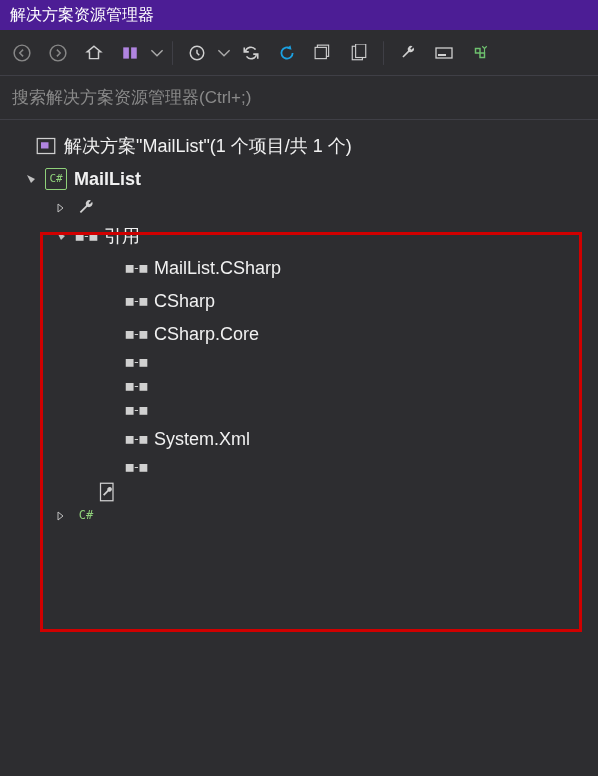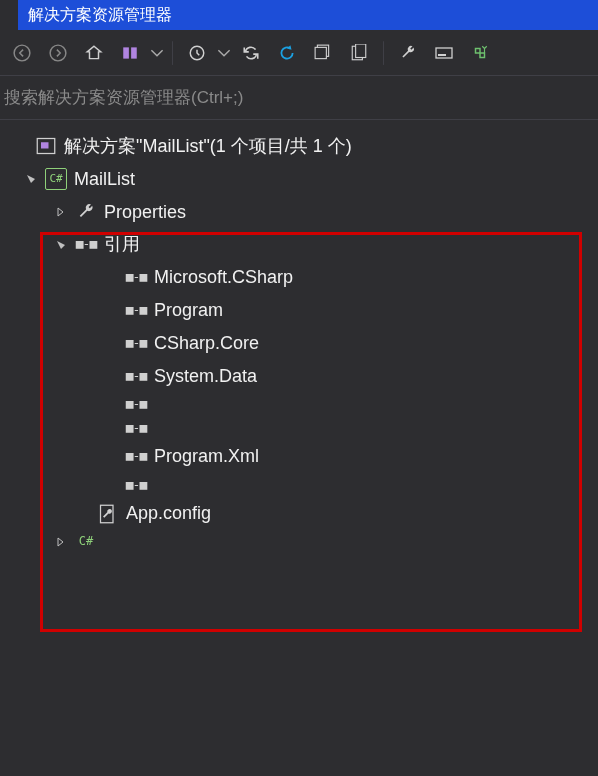--- a/index.html
+++ b/index.html
@@ -5,47 +5,46 @@
 * { box-sizing: border-box; margin: 0; padding: 0; }
 body {
   width: 598px; height: 776px;
   background: #2d2d30;
   font-family: "Microsoft YaHei", "Segoe UI", sans-serif;
   color: #f1f1f1;
   overflow: hidden;
   font-size: 14px;
 }
 .titlebar {
-  background: #1d4ed8;
+  background: #4c1d95;
   height: 30px;
   display: flex; align-items: center;
   padding: 0 10px;
   color: #fff;
   font-size: 16px;
-  margin-left: 18px;
 }
 .toolbar {
   height: 46px;
   display: flex; align-items: center;
   padding: 0 6px;
   gap: 4px;
   border-bottom: 1px solid #3f3f46;
 }
 .tbtn {
   width: 32px; height: 32px;
   display: flex; align-items: center; justify-content: center;
   color: #c0c0c0;
   border-radius: 2px;
 }
 .tbtn.sep { width: 1px; height: 24px; background: #3f3f46; margin: 0 4px; }
 .tbtn svg { width: 18px; height: 18px; }
 .search {
   height: 44px;
   display: flex; align-items: center;
-  padding: 0 4px;
+  padding: 0 12px;
   color: #8a8a8a;
   font-size: 17px;
   border-bottom: 1px solid #3f3f46;
 }
 .tree {
   padding: 10px 6px;
   font-size: 18px;
   line-height: 1.6;
 }
 .node {
@@ -61,21 +60,21 @@
   flex-shrink: 0;
 }
 .twisty svg { width: 10px; height: 10px; fill: #c0c0c0; }
 .twisty.none { visibility: hidden; }
 .nicon {
   width: 20px; height: 20px;
   display: inline-flex; align-items: center; justify-content: center;
   flex-shrink: 0;
 }
 .label { color: #f1f1f1; }
-.label.bold { font-weight: 400; text-align: center; }
+.label.bold { font-weight: 700; text-align: center; }
 .highlight-box {
   position: absolute;
   border: 3px solid #d00000;
   pointer-events: none;
 }
 .tree-wrap { position: relative; }
 .refglyph {
   font-family: monospace; font-size: 13px; letter-spacing: -1px;
   color: #d0d0d0;
 }
@@ -218,21 +217,20 @@
     <span class="twisty">
           <svg viewBox="0 0 10 10">
             <path d="M2 1l5 4-5 4z" fill="none" stroke="#c0c0c0"></path>
           </svg>
         </span>
     <span class="nicon wrench-ico">
           <svg viewBox="0 0 16 16">
             <path d="M13 3a3 3 0 0 1-4 4L4 12l-1-1 5-5a3 3 0 0 1 4-4l-2 2 1 1 2-2z"></path>
           </svg>
         </span>
-    <span class="label">Properties</span>
   </div>
 
   <div class="node">
     <span class="indent" style="width:40px"></span>
     <span class="twisty">
           <svg viewBox="0 0 10 10">
             <path d="M1 1l8 4-4 4z"></path>
           </svg>
         </span>
     <span class="nicon">
@@ -241,86 +239,84 @@
     <span class="label">引用</span>
   </div>
 
 
   <div class="node">
         <span class="indent" style="width:90px"></span>
         <span class="twisty none"></span>
         <span class="nicon">
           <span class="refglyph">■-■</span>
         </span>
-        <span class="label">Microsoft.CSharp</span>
-      </div>
-  <div class="node">
-        <span class="indent" style="width:90px"></span>
-        <span class="twisty none"></span>
-        <span class="nicon">
-          <span class="refglyph">■-■</span>
-        </span>
-        <span class="label">Program</span>
+        <span class="label">MailList.CSharp</span>
+      </div>
+  <div class="node">
+        <span class="indent" style="width:90px"></span>
+        <span class="twisty none"></span>
+        <span class="nicon">
+          <span class="refglyph">■-■</span>
+        </span>
+        <span class="label">CSharp</span>
       </div>
   <div class="node">
         <span class="indent" style="width:90px"></span>
         <span class="twisty none"></span>
         <span class="nicon">
           <span class="refglyph">■-■</span>
         </span>
         <span class="label">CSharp.Core</span>
       </div>
   <div class="node">
         <span class="indent" style="width:90px"></span>
         <span class="twisty none"></span>
         <span class="nicon">
           <span class="refglyph">■-■</span>
         </span>
-        <span class="label">System.Data</span>
-      </div>
-  <div class="node">
-        <span class="indent" style="width:90px"></span>
-        <span class="twisty none"></span>
-        <span class="nicon">
-          <span class="refglyph">■-■</span>
-        </span>
-      </div>
-  <div class="node">
-        <span class="indent" style="width:90px"></span>
-        <span class="twisty none"></span>
-        <span class="nicon">
-          <span class="refglyph">■-■</span>
-        </span>
-      </div>
-  <div class="node">
-        <span class="indent" style="width:90px"></span>
-        <span class="twisty none"></span>
-        <span class="nicon">
-          <span class="refglyph">■-■</span>
-        </span>
-        <span class="label">Program.Xml</span>
+      </div>
+  <div class="node">
+        <span class="indent" style="width:90px"></span>
+        <span class="twisty none"></span>
+        <span class="nicon">
+          <span class="refglyph">■-■</span>
+        </span>
+      </div>
+  <div class="node">
+        <span class="indent" style="width:90px"></span>
+        <span class="twisty none"></span>
+        <span class="nicon">
+          <span class="refglyph">■-■</span>
+        </span>
+      </div>
+  <div class="node">
+        <span class="indent" style="width:90px"></span>
+        <span class="twisty none"></span>
+        <span class="nicon">
+          <span class="refglyph">■-■</span>
+        </span>
+        <span class="label">System.Xml</span>
       </div>
   <div class="node">
         <span class="indent" style="width:90px"></span>
         <span class="twisty none"></span>
         <span class="nicon">
           <span class="refglyph">■-■</span>
         </span>
       </div>
 
   <div class="node">
     <span class="indent" style="width:62px"></span>
     <span class="twisty none"></span>
     <span class="nicon wrench-ico">
           <svg viewBox="0 0 16 16">
             <rect x="2" y="1" width="10" height="14" fill="none" stroke="#d0d0d0"></rect>
             <path d="M11 5a2 2 0 0 1-2.6 2.6L5 11l-1-1 3.4-3.4A2 2 0 0 1 11 5z" fill="#d0d0d0"></path>
           </svg>
         </span>
-    <span class="label">App.config</span>
   </div>
 
   <div class="node">
     <span class="indent" style="width:40px"></span>
     <span class="twisty">
           <svg viewBox="0 0 10 10">
             <path d="M2 1l5 4-5 4z" fill="none" stroke="#c0c0c0"></path>
           </svg>
         </span>
     <span class="nicon">

